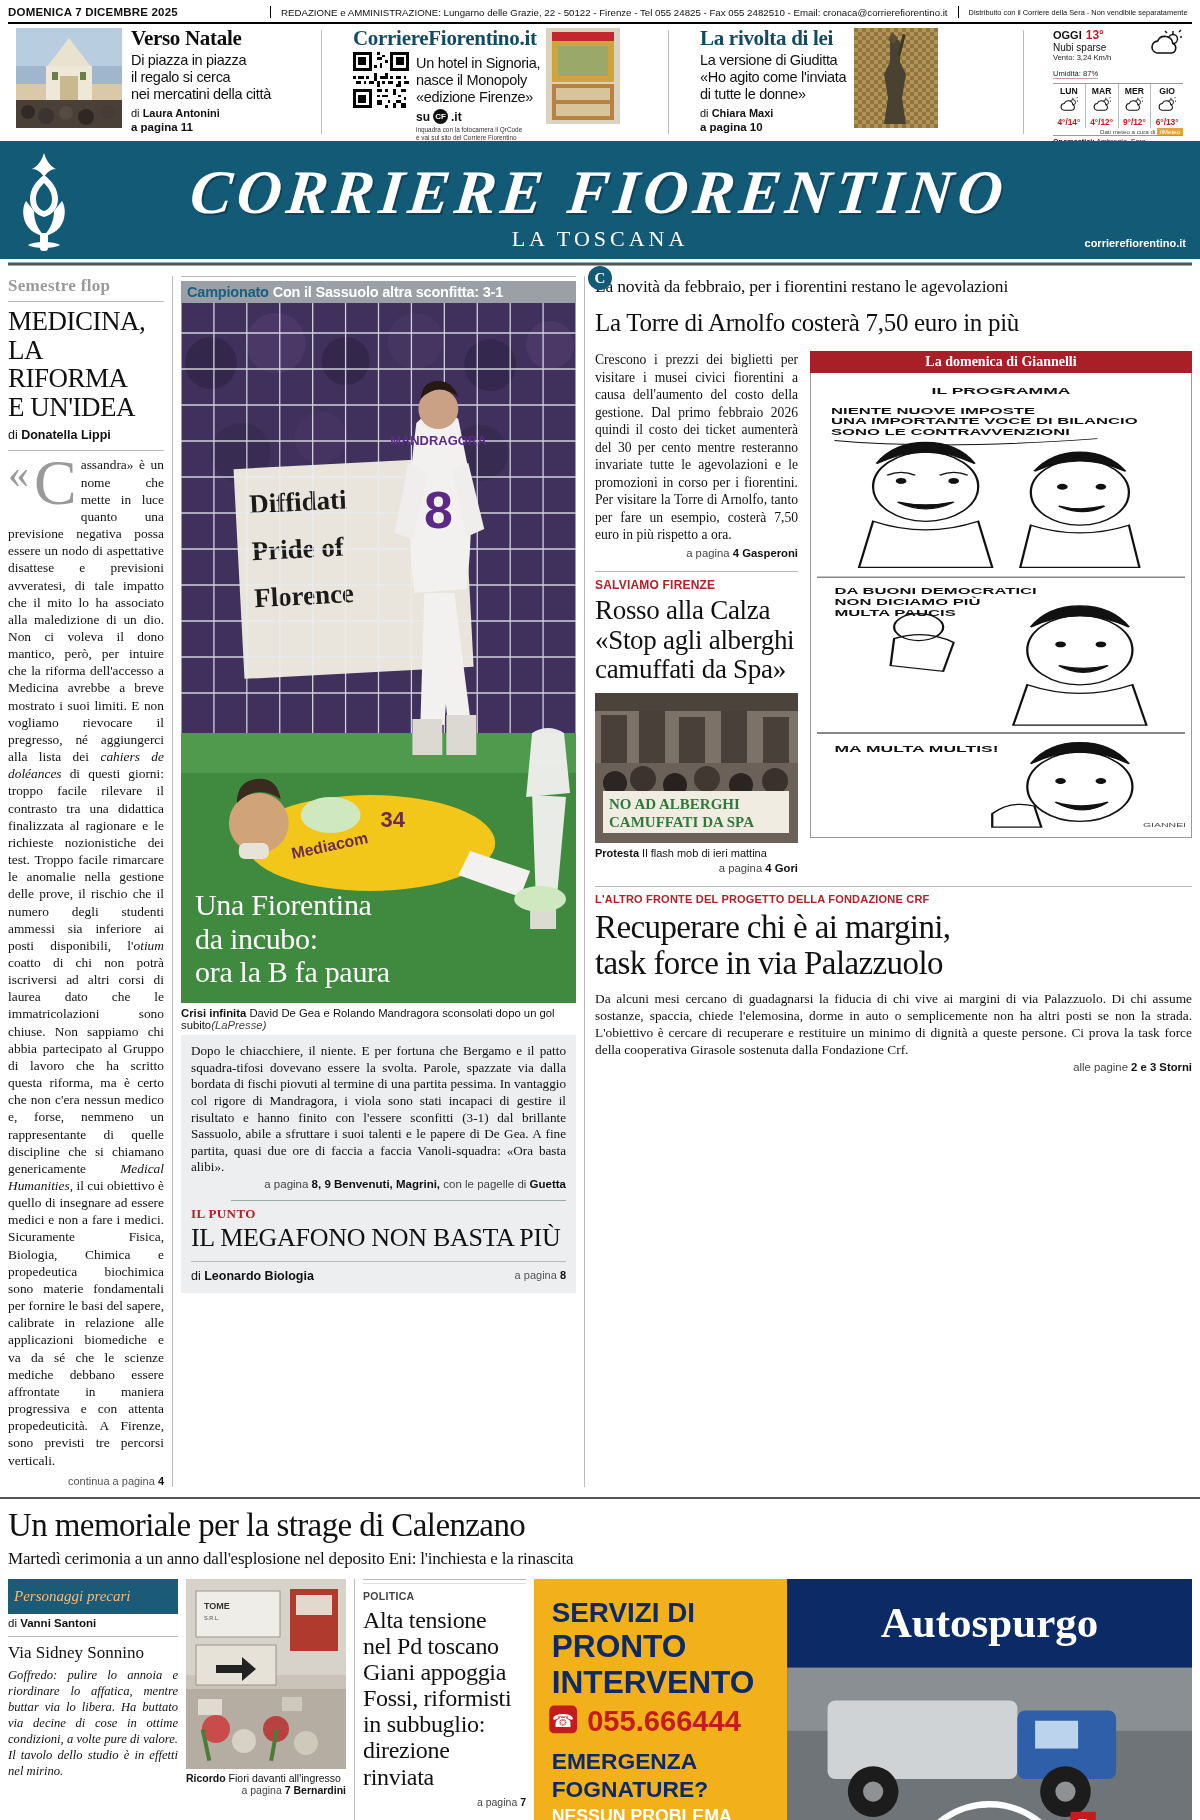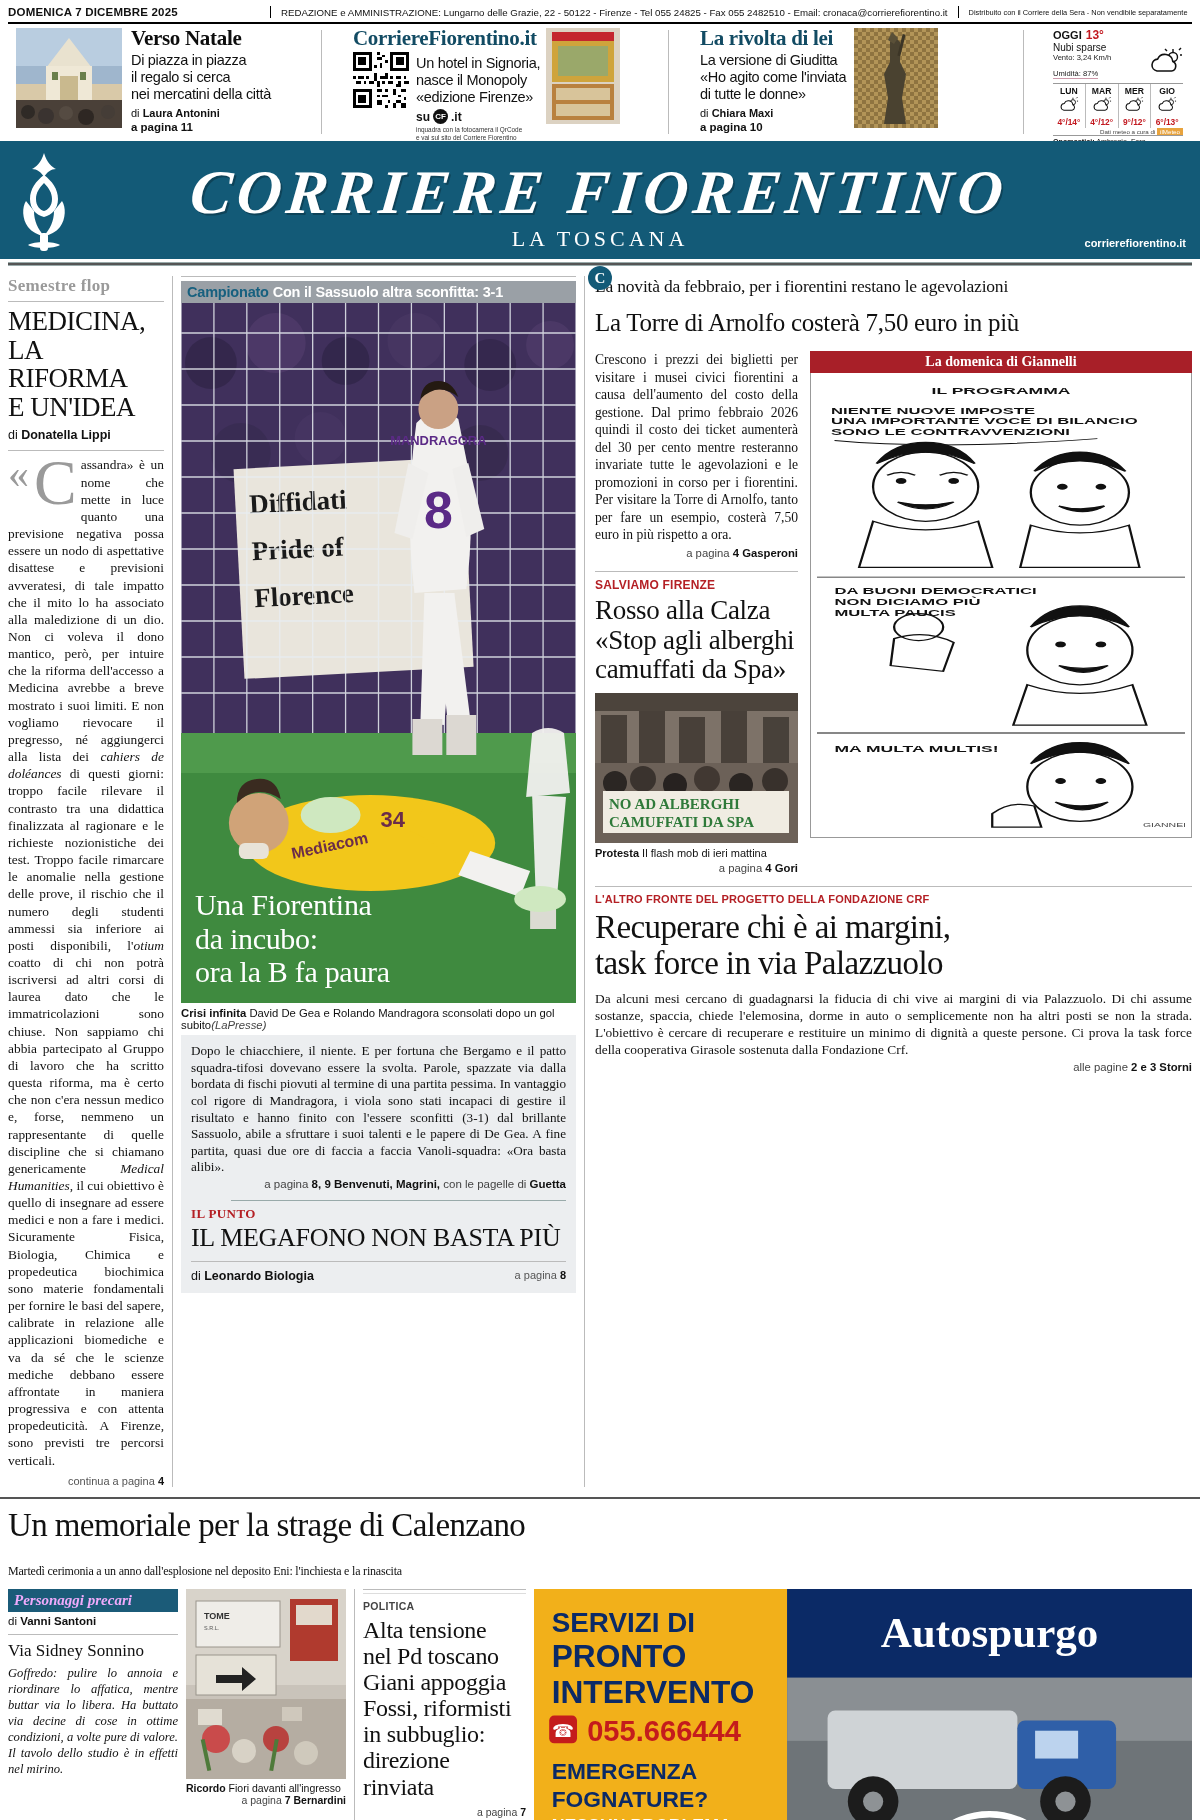--- a/index.html
+++ b/index.html
@@ -39,21 +39,21 @@
   .t-by b { font-weight:bold; }
   .t-page { font-family:"Liberation Sans", sans-serif; font-size:11.5px; font-weight:bold; margin-top:2px;}
   .qr { width:56px; height:56px; flex:0 0 auto; }
   .qr-note { font-size:6.4px; line-height:1.15; color:#333; margin-top:2px; font-family:"Liberation Sans", sans-serif;}
   .su-line { font-family:"Liberation Sans", sans-serif; font-size:12px; font-weight:bold; margin-top:3px; display:flex; align-items:center; gap:3px;}
   .ct-badge { background:#111; color:#fff; border-radius:50%; width:15px;height:15px; font-size:8px;
               display:inline-flex; align-items:center; justify-content:center; font-weight:bold;}
 
   
   #weather { width:136px; font-family:"Liberation Sans", sans-serif; padding-left:6px; }
-  .w-top { display:flex; justify-content:space-between; align-items:flex-end;}
+  .w-top { display:flex; justify-content:space-between; align-items:flex-start;}
   .w-oggi { font-size:11px; font-weight:bold; }
   .w-oggi span.deg { color:#c2181f; font-size:12px; margin-left:4px;}
   .w-desc { font-size:10px; }
   .w-small { font-size:7.6px; color:#222; }
   .w-small.ul { border-bottom:1px solid #c9a; display:inline-block; }
   .w-days { display:flex; border-top:1px solid #999; margin-top:3px; }
   .w-day { flex:1; text-align:center; border-right:1px solid #bbb; padding:2px 0 1px;}
   .w-day:last-child{border-right:none;}
   .w-dname { font-size:8.6px; font-weight:bold; }
   .w-dtemp { font-size:8.4px; font-weight:bold; color:#c2181f; }
@@ -143,25 +143,25 @@
   .crf-rule{border-top:1px solid #bbb; margin-top:12px; padding-top:6px;}
   .crf-kick{ font-family:"Liberation Sans",sans-serif; font-size:11px; font-weight:bold; color:#b42025; letter-spacing:.2px;}
   .crf-head{ font-family:"Liberation Serif",serif; font-size:33px; line-height:1.08; margin-top:5px; letter-spacing:-.6px;}
   .crf-body{ font-family:"Liberation Serif",serif; font-size:13.4px; line-height:1.27; text-align:justify; margin-top:9px;}
   .crf-ref{ font-family:"Liberation Sans",sans-serif; font-size:11.3px; text-align:right; color:#444; margin-top:3px;}
   .crf-ref b{color:#111;font-weight:bold;}
 
   
   #bottom { margin-top:10px; padding:0 8px; border-top:2px solid #555; }
   .b-head { font-family:"Liberation Serif",serif; font-size:33px; letter-spacing:-.6px; margin-top:8px;}
-  .b-sub { font-family:"Liberation Serif",serif; font-size:12px; margin-top:20px; letter-spacing:-.2px;}
+  .b-sub { font-family:"Liberation Serif",serif; font-size:17px; margin-top:5px; letter-spacing:-.2px;}
   #bottomrow { display:flex; margin-top:10px; gap:8px; }
   .bb1 { width:170px; }
-  .pp-bar { background:#1b5b78; color:#f0abfc; font-family:"Liberation Serif",serif; font-style:italic;
-            font-weight:bold; font-size:15px; padding:3px 6px;}
+  .pp-bar { background:#1b5b78; color:#fdba74; font-family:"Liberation Serif",serif; font-style:italic;
+            font-weight:normal; font-size:15px; padding:9px 6px;}
   .pp-by { font-family:"Liberation Sans",sans-serif; font-size:11.5px; margin-top:3px;}
   .pp-by b{font-weight:bold;}
   .pp-title{ font-family:"Liberation Serif",serif; font-size:17px; margin-top:7px; border-top:1px solid #bbb; padding-top:6px;}
   .pp-body{ font-family:"Liberation Serif",serif; font-style:italic; font-size:12.6px; line-height:1.27; margin-top:5px; text-align:justify;}
   .bb2 { width:160px; }
   .bb2 .cap2{ font-family:"Liberation Sans",sans-serif; font-size:10.5px; margin-top:3px;}
   .bb2 .cap2 b{font-weight:bold;}
   .bb2 .ref2{ font-family:"Liberation Sans",sans-serif; font-size:10.5px; text-align:right; color:#444;}
   .bb2 .ref2 b{color:#111;font-weight:bold;}
   .bb3 { width:172px; border-left:1px solid #bbb; padding-left:8px;}

